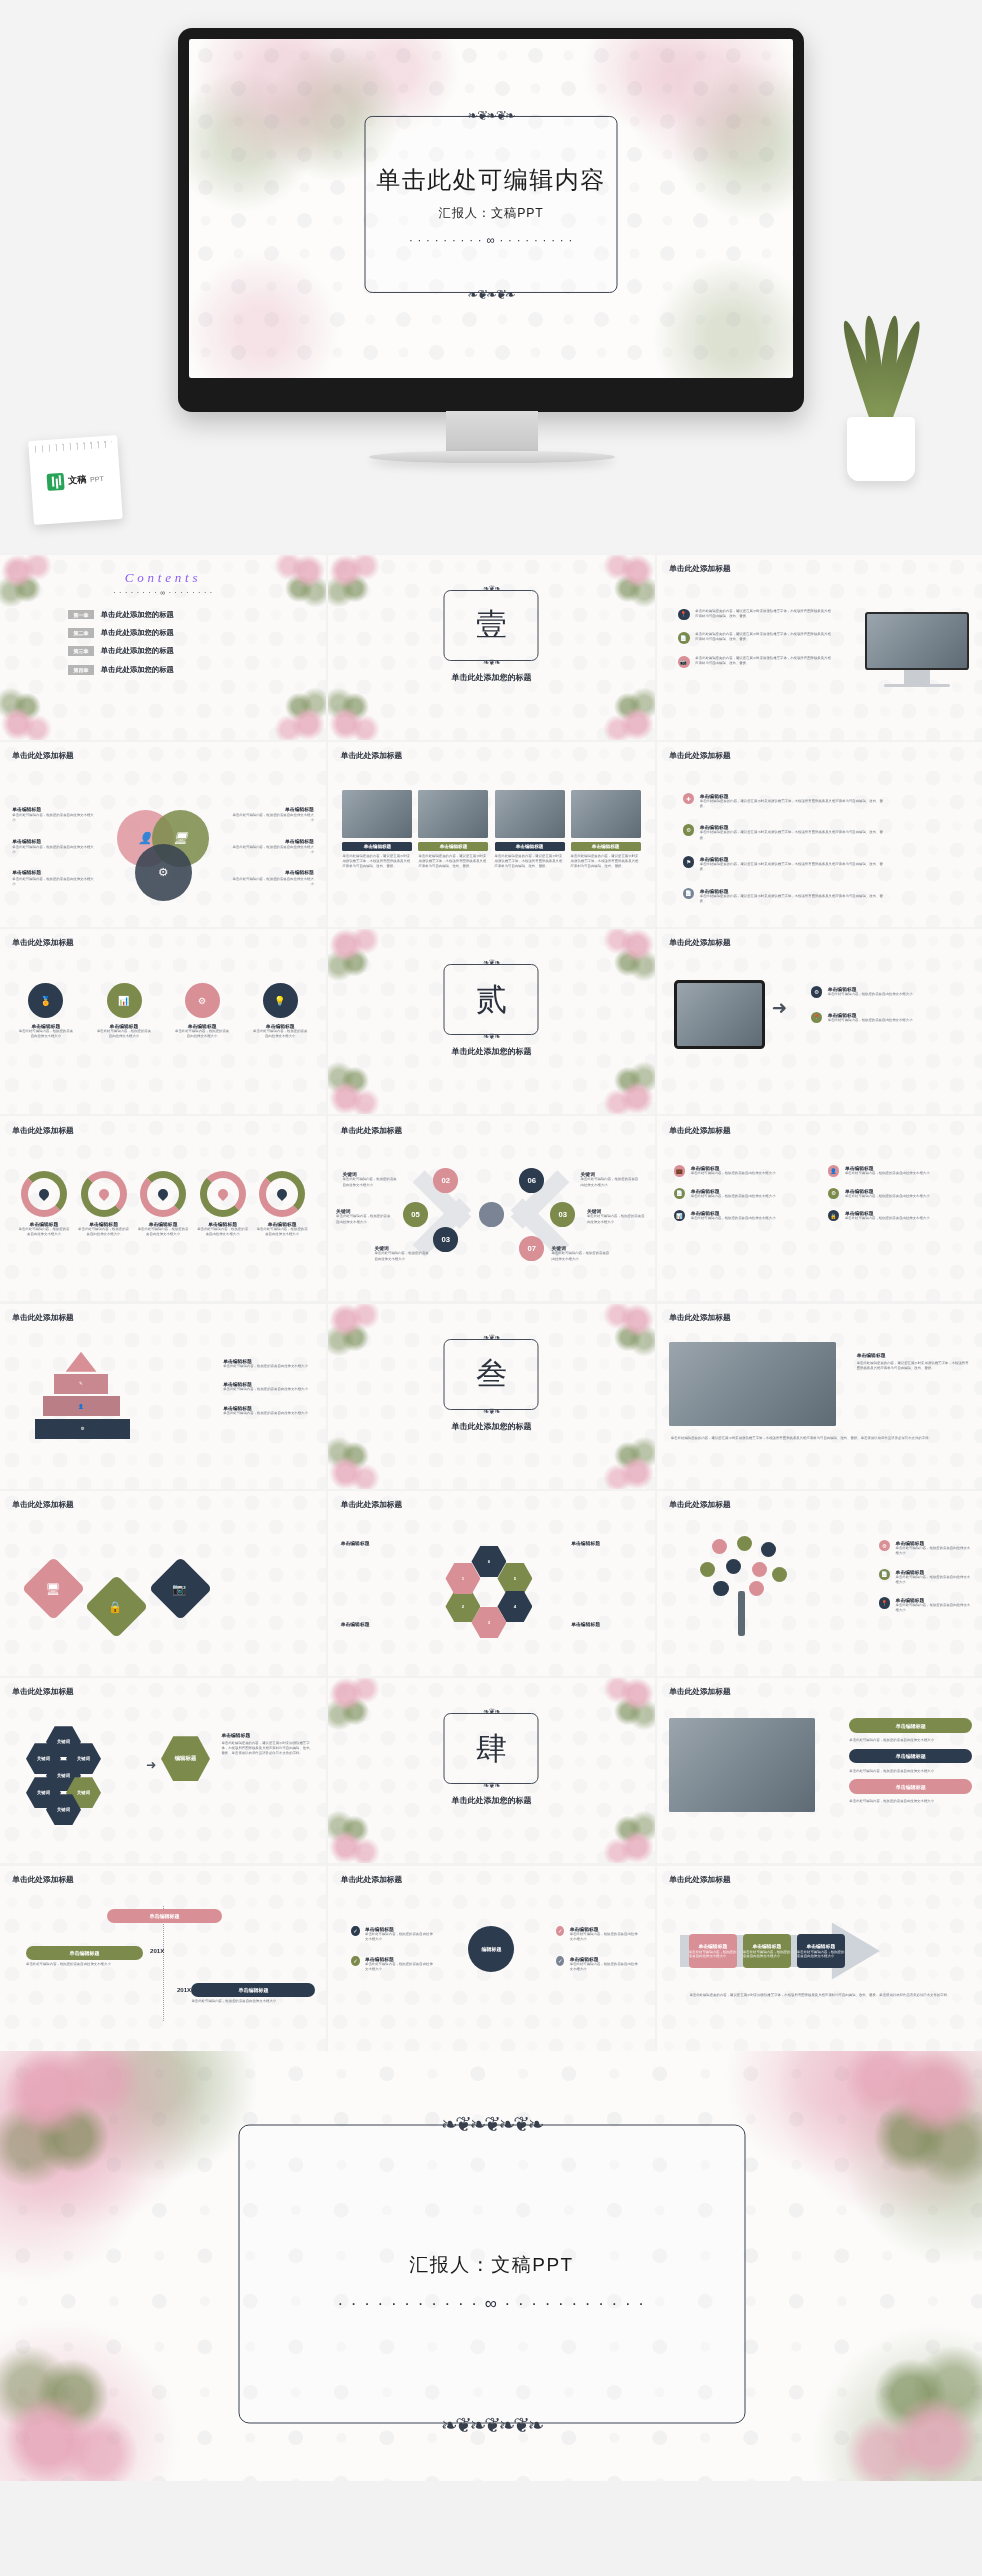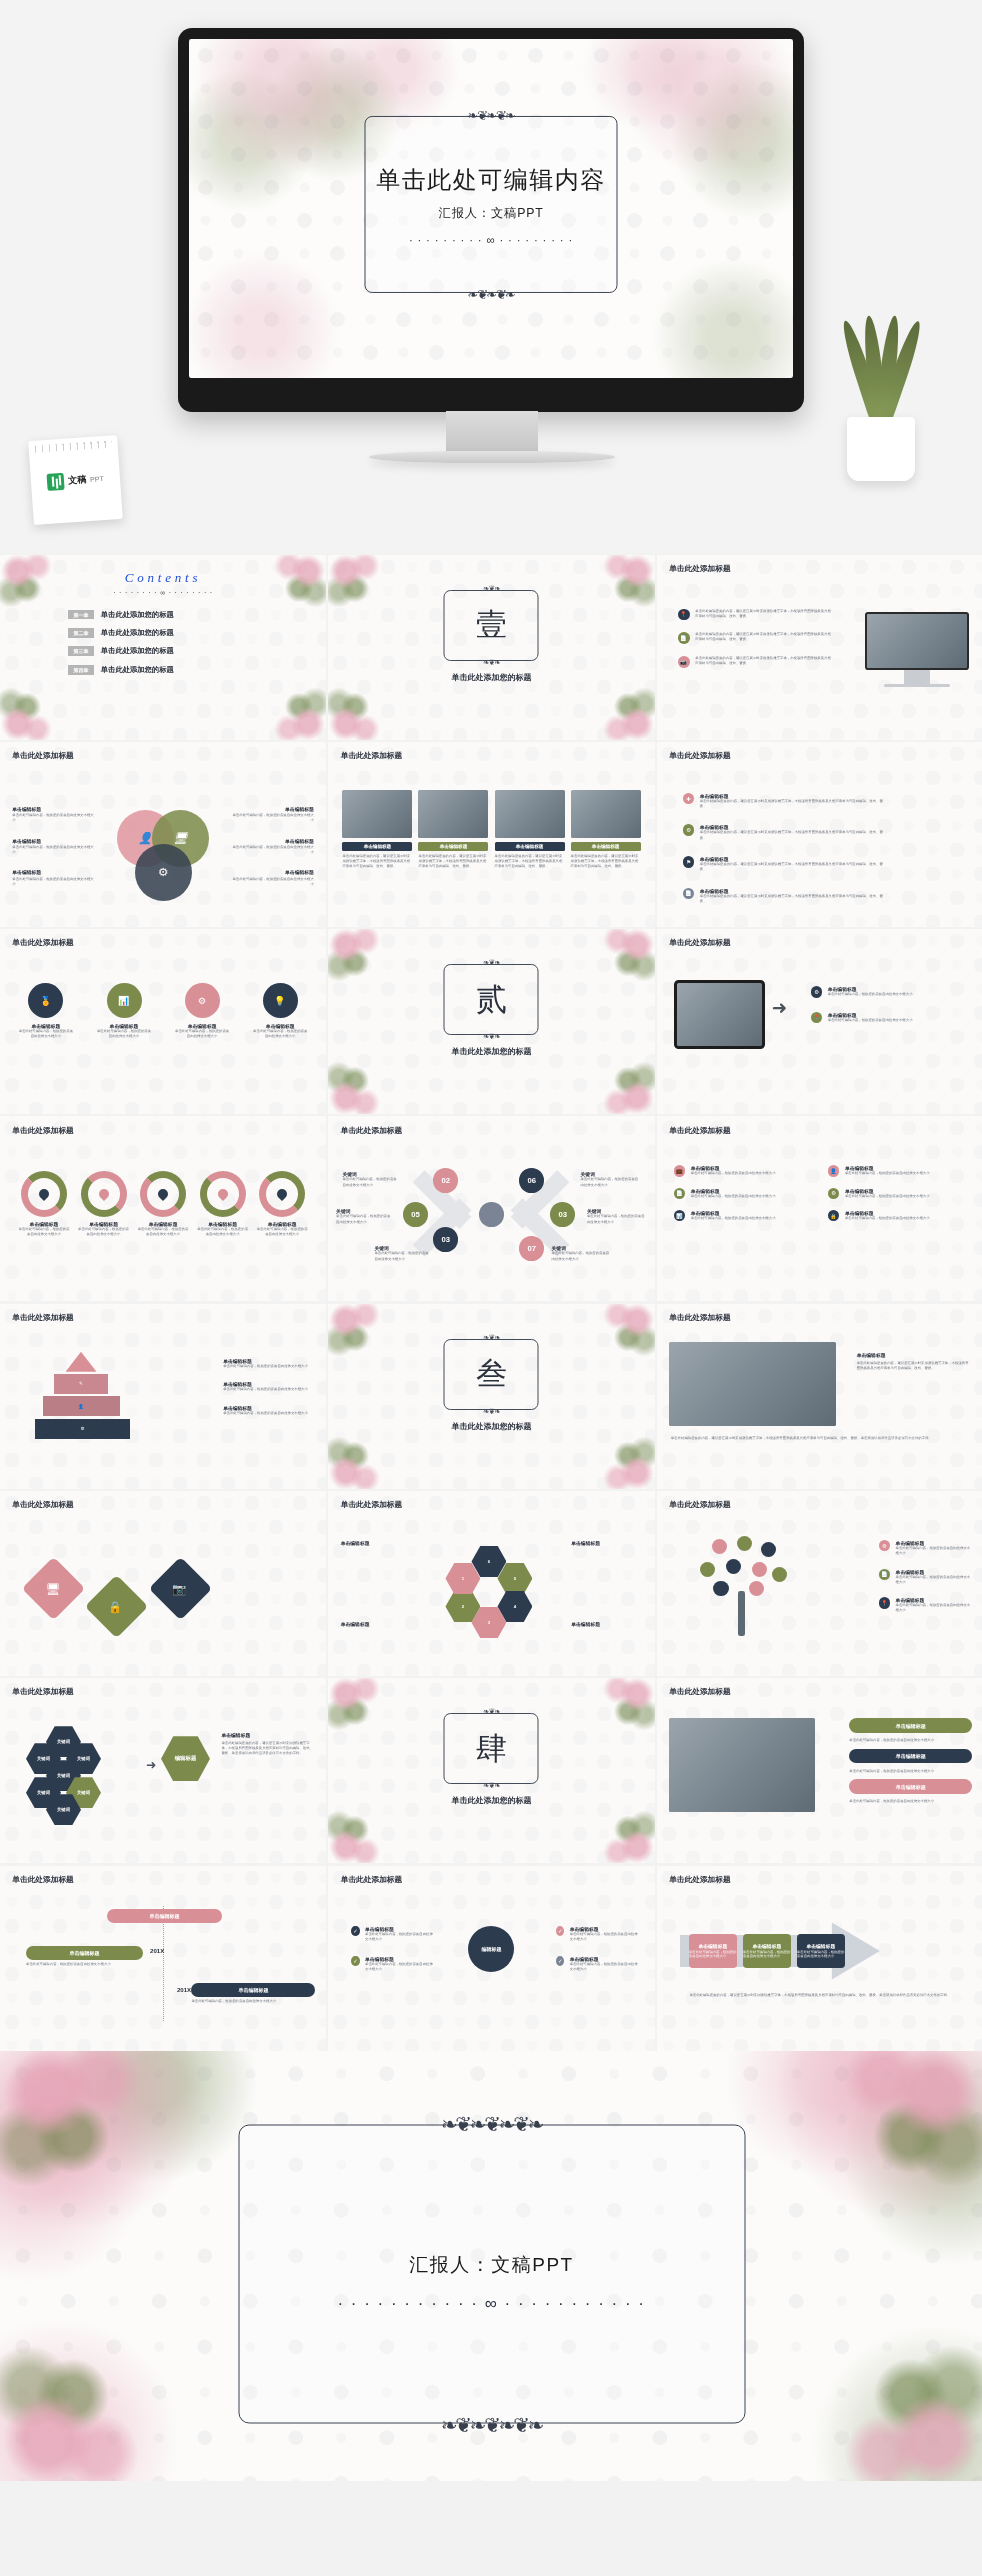--- a/index.html
+++ b/index.html
@@ -123,21 +123,21 @@
       radial-gradient(circle at 45% 62%, rgba(110,132,74,.62) 0 15%, transparent 30%),
       radial-gradient(circle at 18% 68%, rgba(110,132,74,.48) 0 12%, transparent 26%);
   }
   .floral-tl{left:0;top:0;} .floral-tr{right:0;top:0;transform:scaleX(-1);}
   .floral-bl{left:0;bottom:0;transform:scaleY(-1);} .floral-br{right:0;bottom:0;transform:scale(-1,-1);}
 
   .s-title { position:absolute; left:12.3px; top:9.2px; font-size:7.7px; font-weight:bold; color:#2f3540; }
 
   
   .contents-head { position:absolute; left:0; right:0; top:15.4px; text-align:center;
-    font-family:"Liberation Serif",serif; font-style:italic; font-size:13px; letter-spacing:3.8px; color:#1d4ed8;}
+    font-family:"Liberation Serif",serif; font-style:italic; font-size:13px; letter-spacing:3.8px; color:#8b5cf6;}
   .contents-flo { position:absolute; left:0; right:0; top:34px; text-align:center; font-size:7px; color:#444; letter-spacing:0.8px;}
   .toc { position:absolute; left:68px; top:55px; display:flex; flex-direction:column; gap:8.4px;}
   .toc-row { display:flex; align-items:center; gap:7px; }
   .toc-chip { background:#b5b5b5; color:#fff; font-size:5px; padding:1.9px 5.4px; font-weight:bold;}
   .toc-txt { font-size:7.3px; font-weight:bold; color:#2b313c; }
 
   
   .sec-frame {
     position:absolute; left:50%; top:35px; transform:translateX(-50%);
     width:95px; height:71px; border:0.8px solid #454c59; border-radius:7px;

